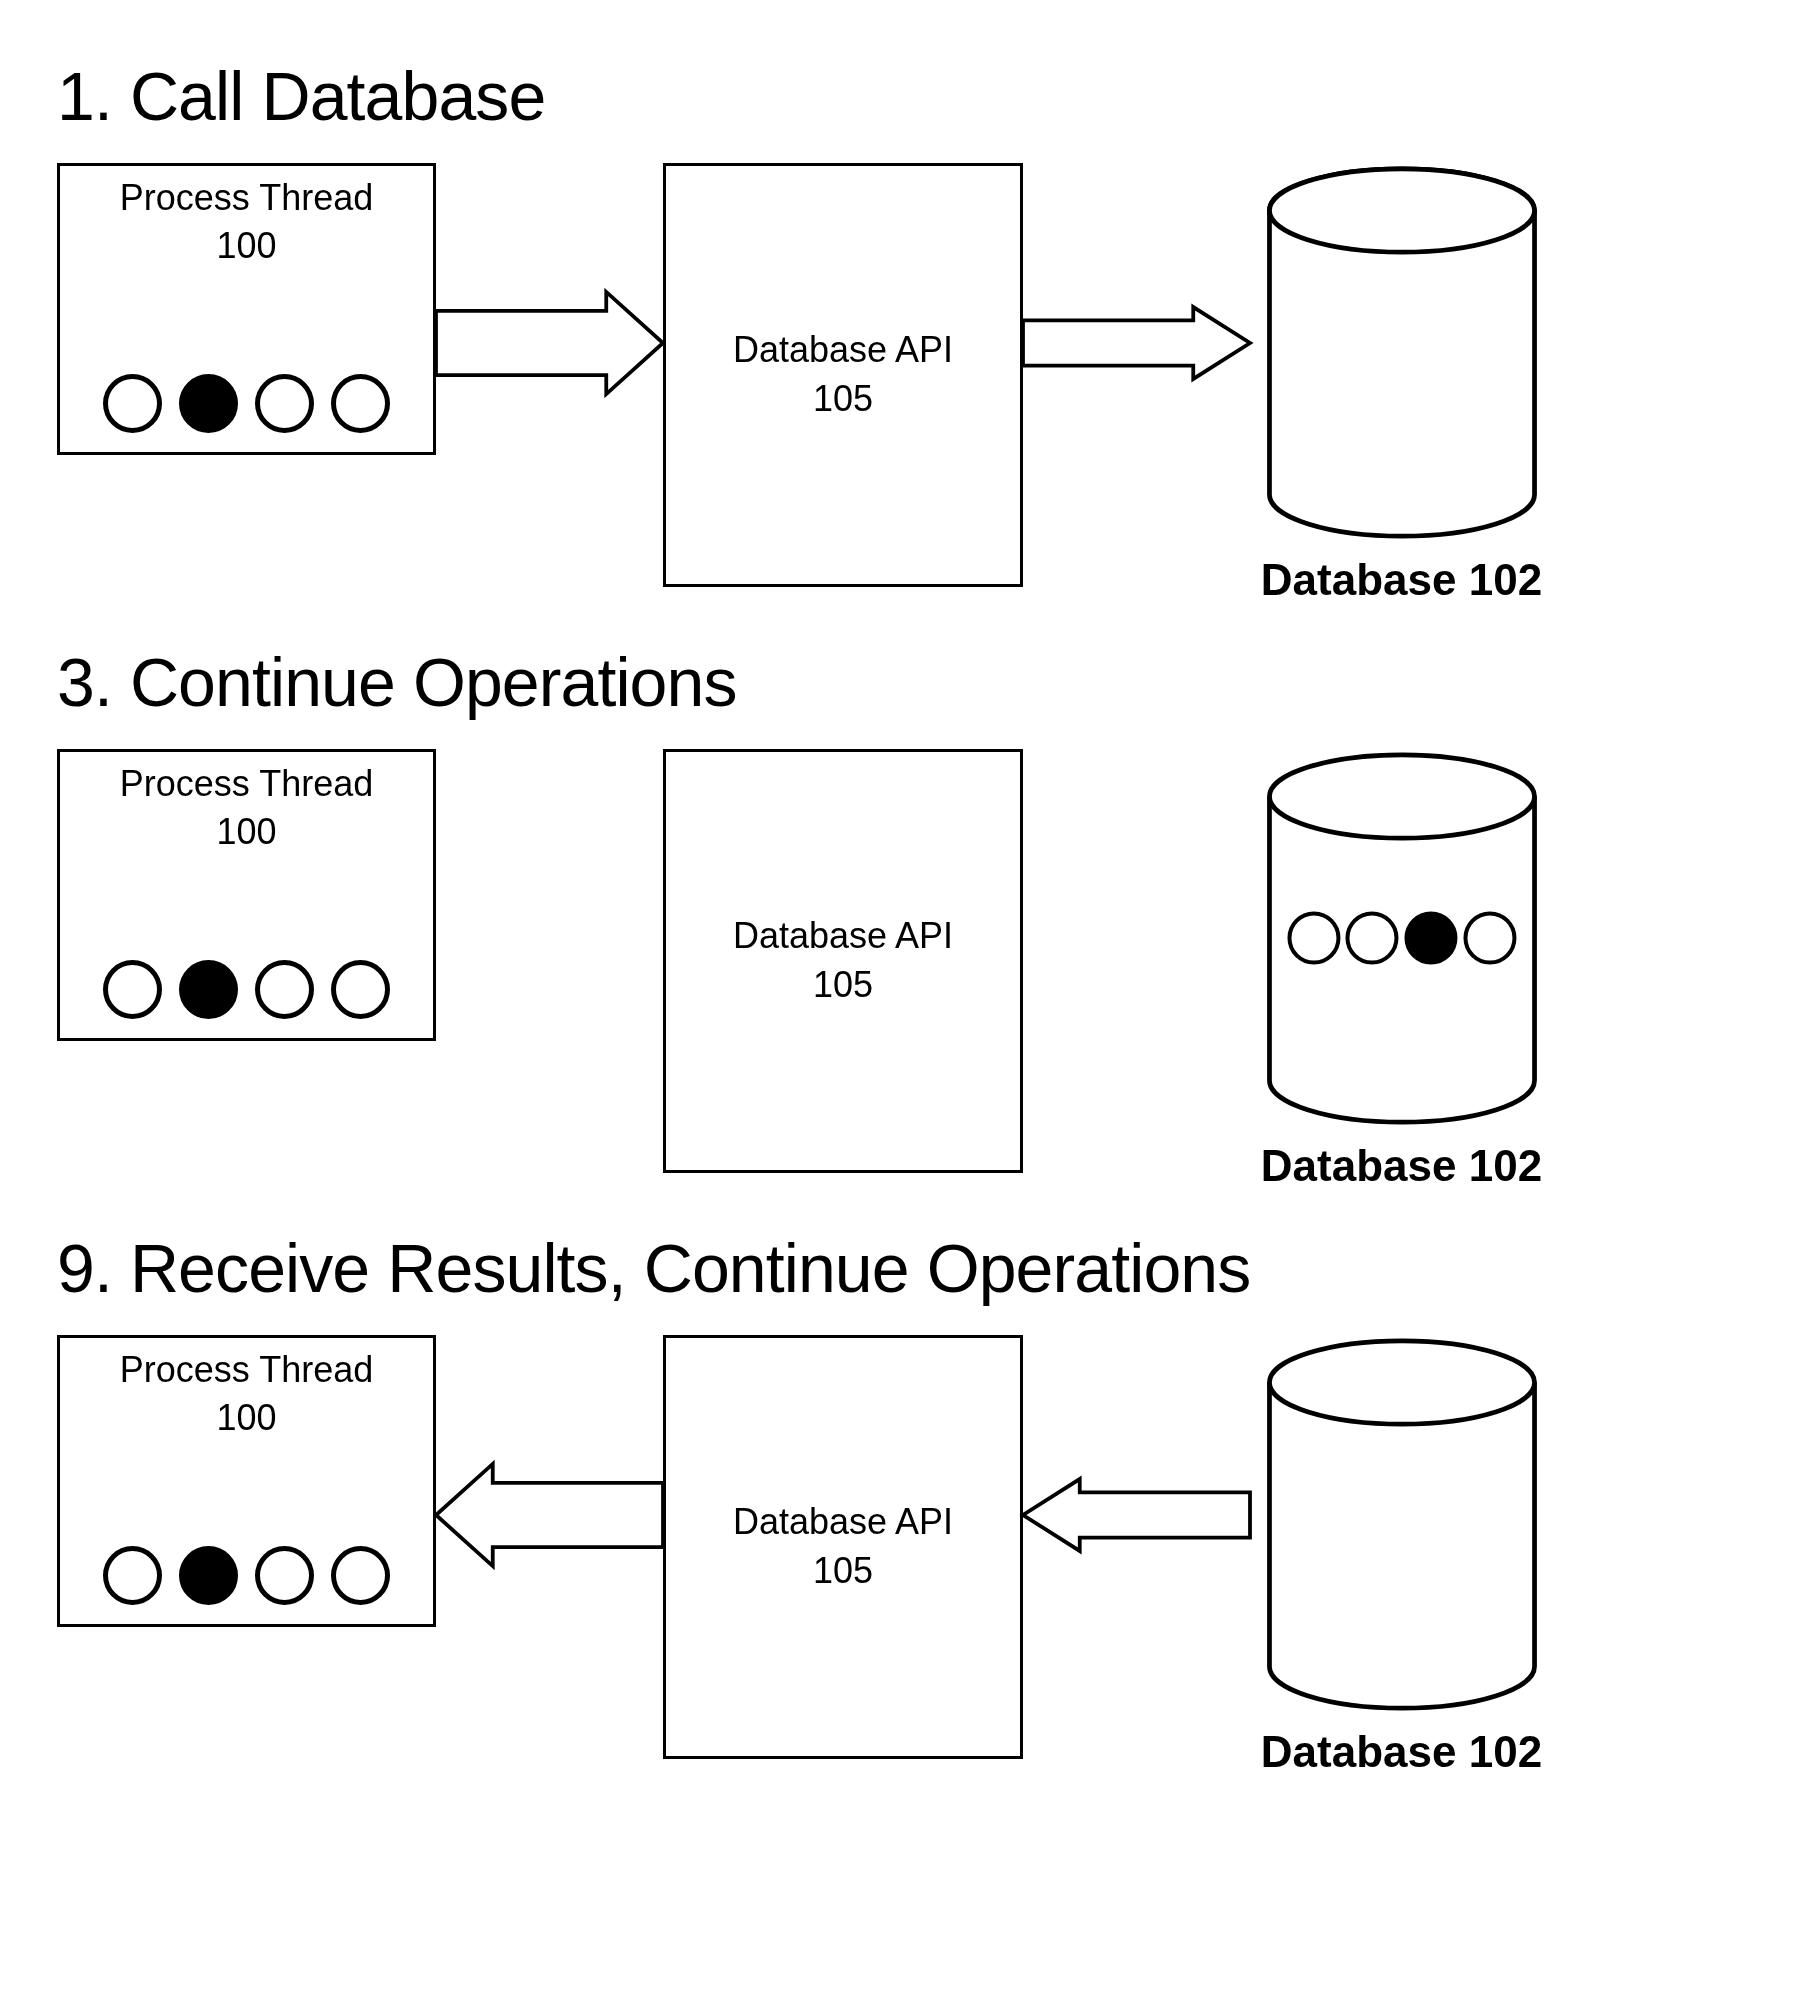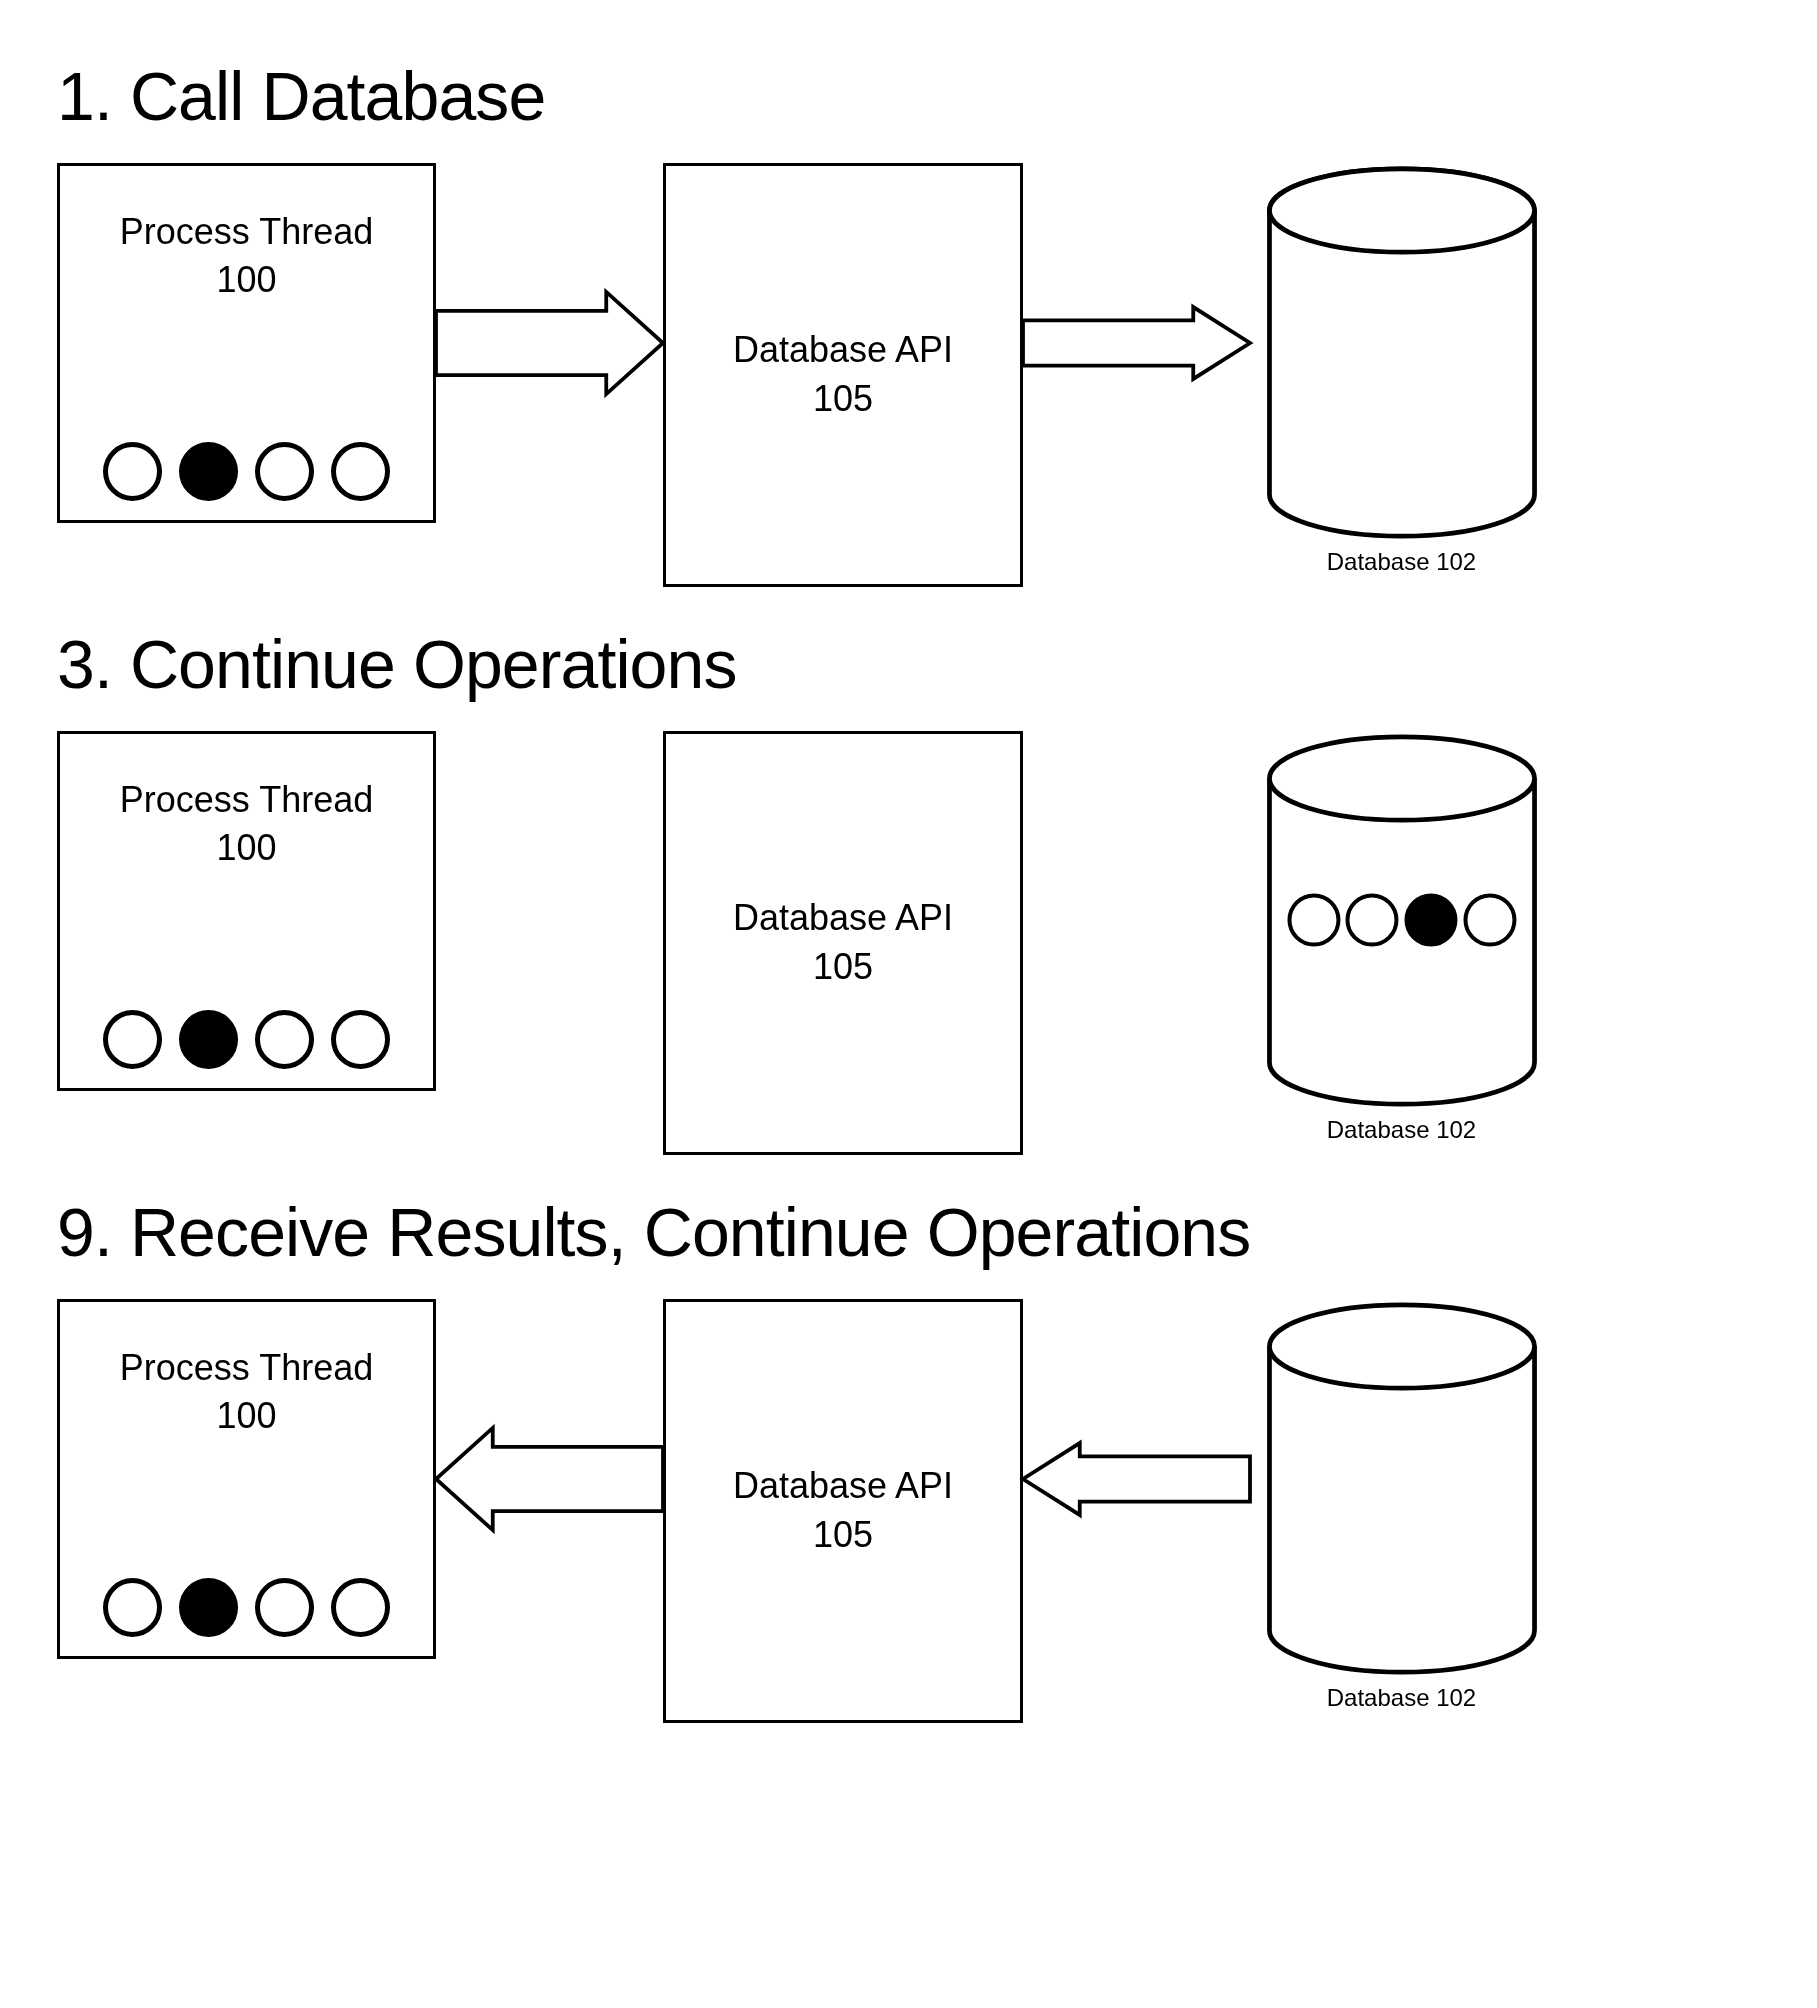--- a/index.html
+++ b/index.html
@@ -18,22 +18,22 @@
   }
   .row {
     display: flex;
     align-items: flex-start;
     gap: 0;
     margin-bottom: 38px;
   }
   .process-box {
     border: 3.8px solid #000;
     width: 379px;
-    height: 360px;
-    padding: 36px;
+    height: 292px;
+    padding: 2px;
     text-align: center;
     font-size: 36px;
     position: relative;
     flex-shrink: 0;
   }
   .process-box .label { line-height: 1.35; padding-top: 5.7px; }
   .circles {
     position: absolute;
     bottom: 19px;
     left: 0;
@@ -63,22 +63,23 @@
     flex-shrink: 0;
   }
   .cyl-wrap {
     width: 303px;
     position: relative;
     flex-shrink: 0;
     text-align: center;
   }
   .cyl-wrap svg { display: block; margin: 0 auto; }
   .cyl-label {
-    font-size: 24px;
-    margin-top: 6px;
+    font-size: 44px;
+    margin-top: 13px;
+    font-weight: bold;
   }
   .arrow-slot {
     width: 227px;
     height: 360px;
     position: relative;
     flex-shrink: 0;
   }
   .arrow-slot svg {
     position: absolute;
     top: 50%;

